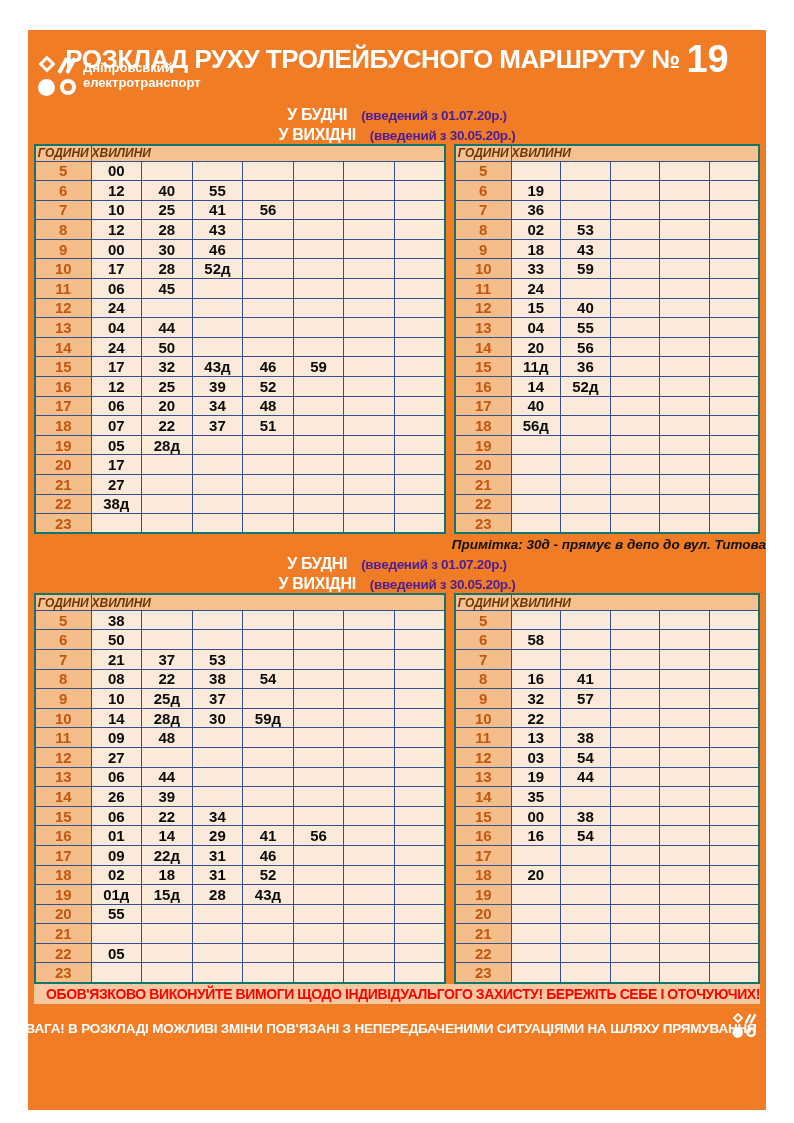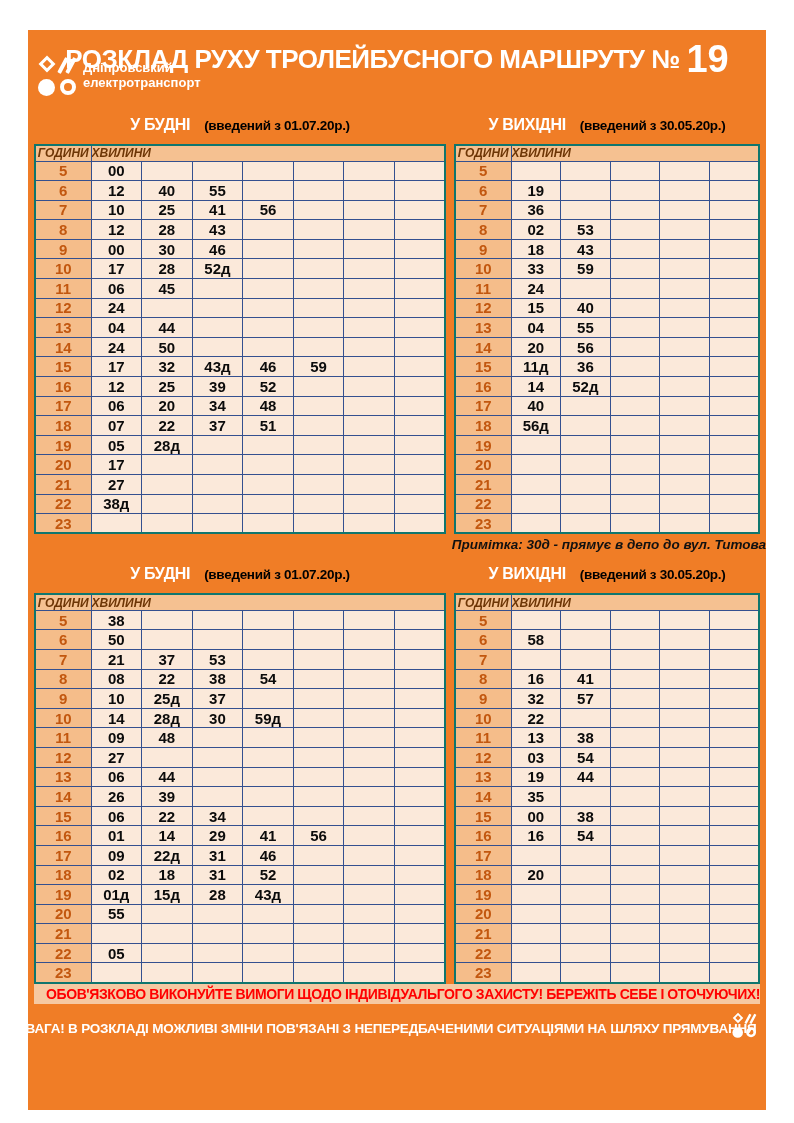--- a/index.html
+++ b/index.html
@@ -17,25 +17,25 @@
   .lg-diamond { position:absolute; left:3px; top:2px; width:12px; height:12px; border:3.5px solid #fff; transform:rotate(45deg); }
   .lg-slash { position:absolute; top:1px; width:4px; height:17px; background:#fff; transform:rotate(28deg); border-radius:1px; }
   .lg-slash.s1 { left:23px; } .lg-slash.s2 { left:31px; }
   .lg-circle { position:absolute; left:0px; bottom:0px; width:17px; height:17px; background:#fff; border-radius:50%; }
   .lg-ring { position:absolute; left:22px; bottom:1px; width:16px; height:16px; border:4px solid #fff; border-radius:50%; }
   .logo-text { color:#ffffff; font-size:13px; font-weight:bold; line-height:1.15; }
 
   .section-bar { height:28px; line-height:28px; margin:0 6px; background:#F5BE8D; text-align:center;
                  color:#8C4A10; font-weight:bold; font-size:20px; letter-spacing:-0.3px; }
 
-  .subheads { display:flex; justify-content:space-between; padding:0 6px; height:38px; align-items:center; }
+  .subheads { display:flex; justify-content:space-between; padding:0 6px; height:38px; align-items:center;flex-direction:column; }
   .subhead { display:flex; align-items:baseline; justify-content:center; gap:14px; white-space:nowrap; }
   .subhead.w-left { width:412px; } .subhead.w-right { width:306px; }
   .day-label { color:#ffffff; font-weight:bold; font-size:16px; letter-spacing:-0.3px; }
-  .intro-label { color:#000000; font-weight:bold; font-size:13.5px; letter-spacing:-0.3px; }
+  .intro-label { color:#4c1d95; font-weight:bold; font-size:13.5px; letter-spacing:-0.3px; }
 
   .tables { display:flex; justify-content:space-between; padding:0 6px; }
   table.tt { border-collapse:collapse; table-layout:fixed; }
   table.tt-left { width:412px; } table.tt-right { width:306px; }
   table.tt th, table.tt td { border:1px solid #34508F; overflow:hidden; }
   table.tt { border:2px solid #0f766e; }
   th.hd { background:#F5C191; color:#6E3606; font-style:italic; font-weight:bold; font-size:12px; height:16px; }
   th.hd-hours { width:56px; text-align:center; }
   th.hd-mins { text-align:left; }
   td.hour { background:#F5BD8A; color:#C2570F; font-weight:bold; font-size:15px; text-align:center; height:19.6px; }

